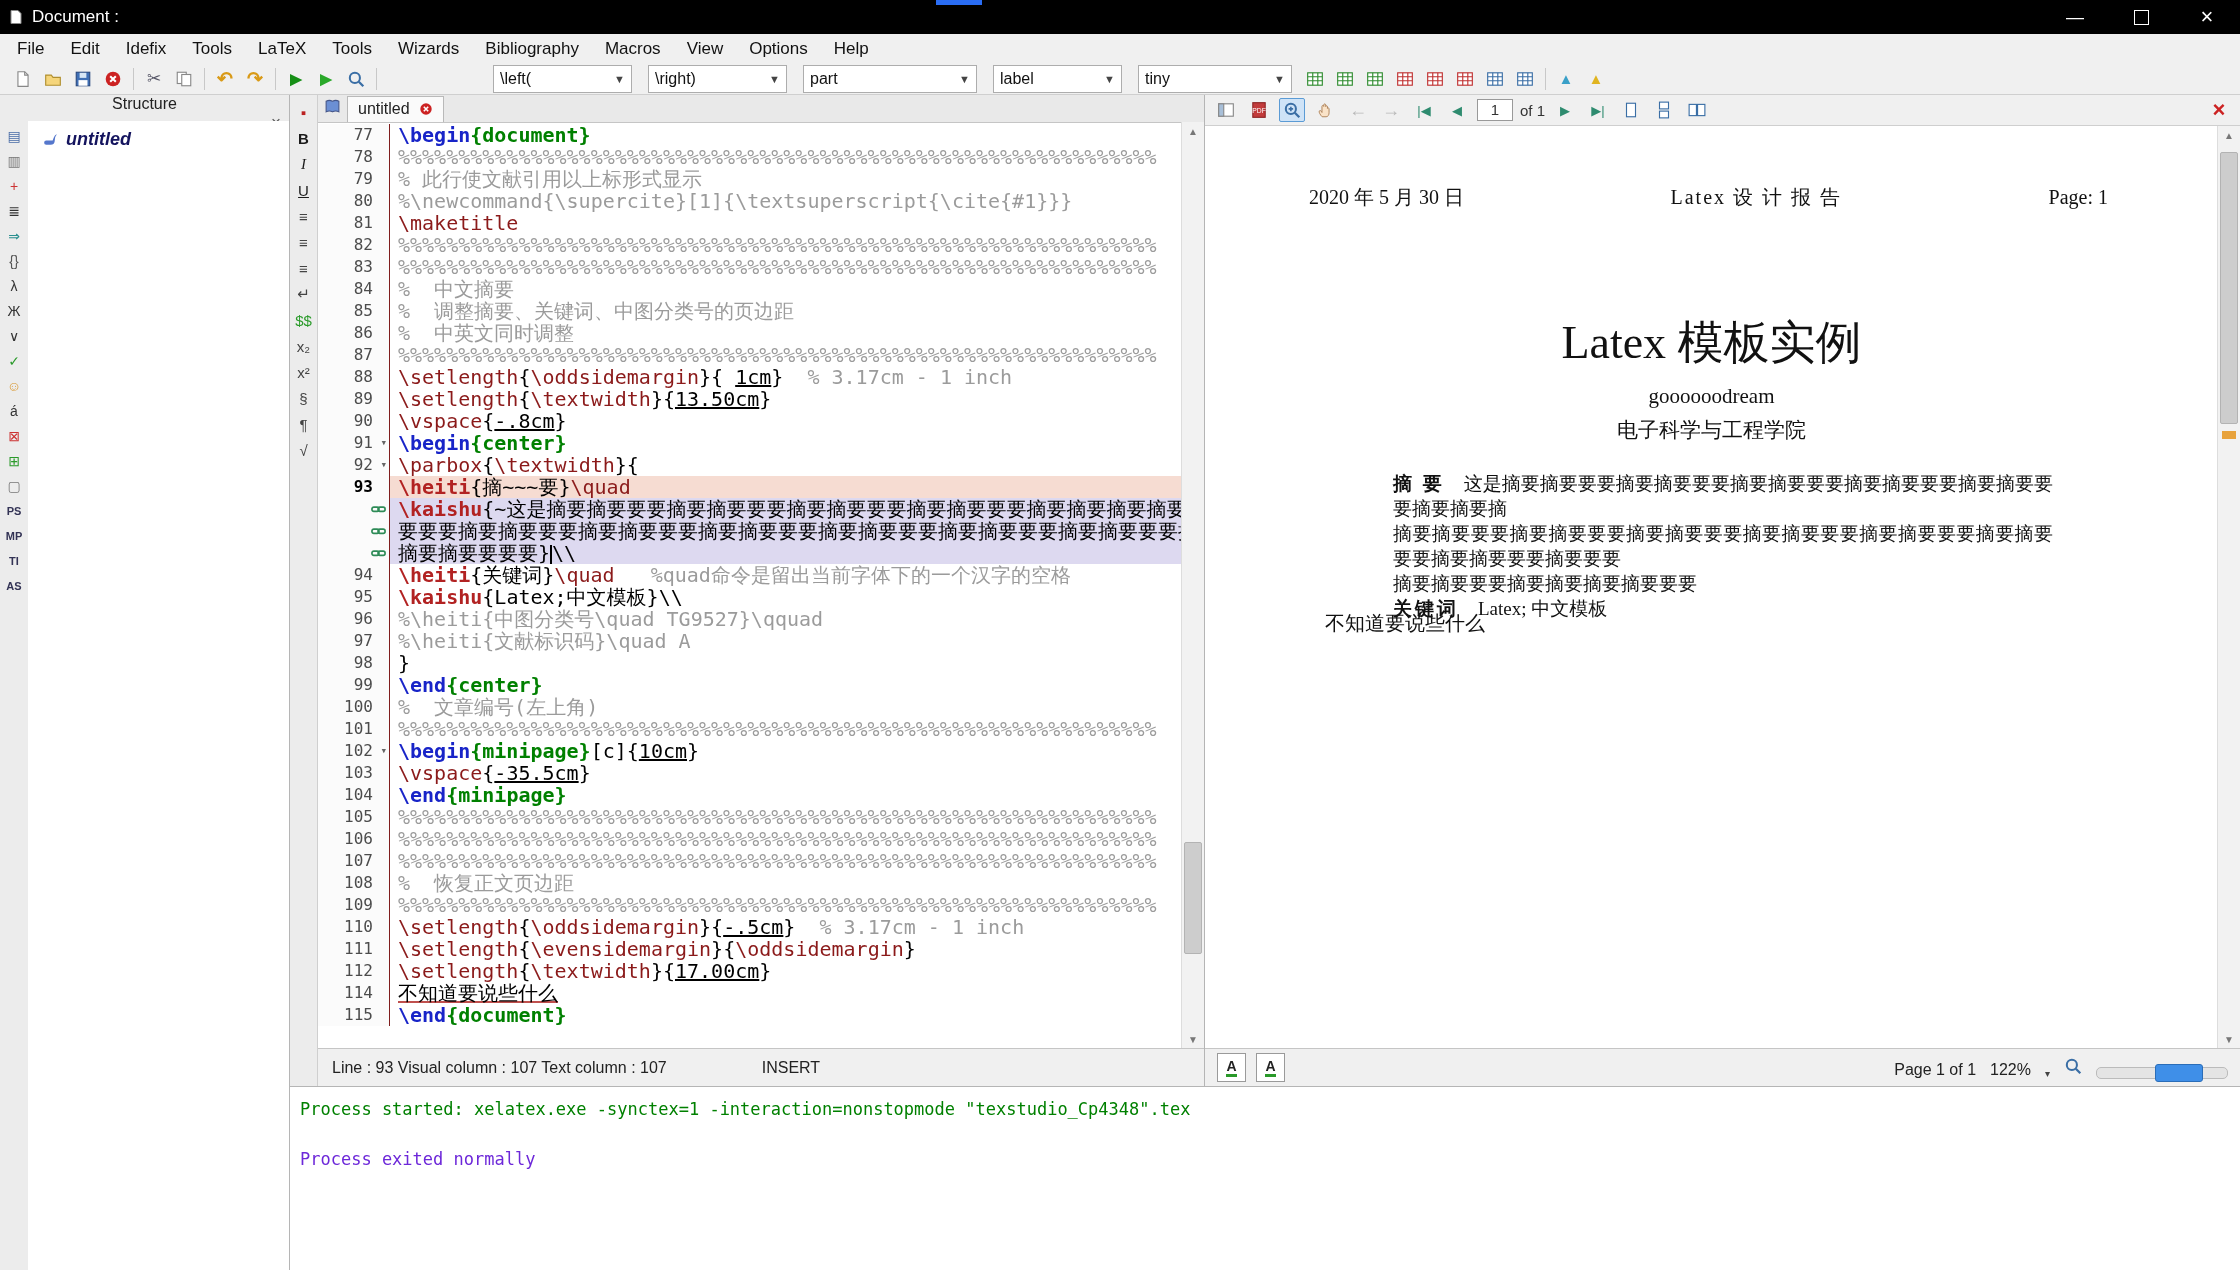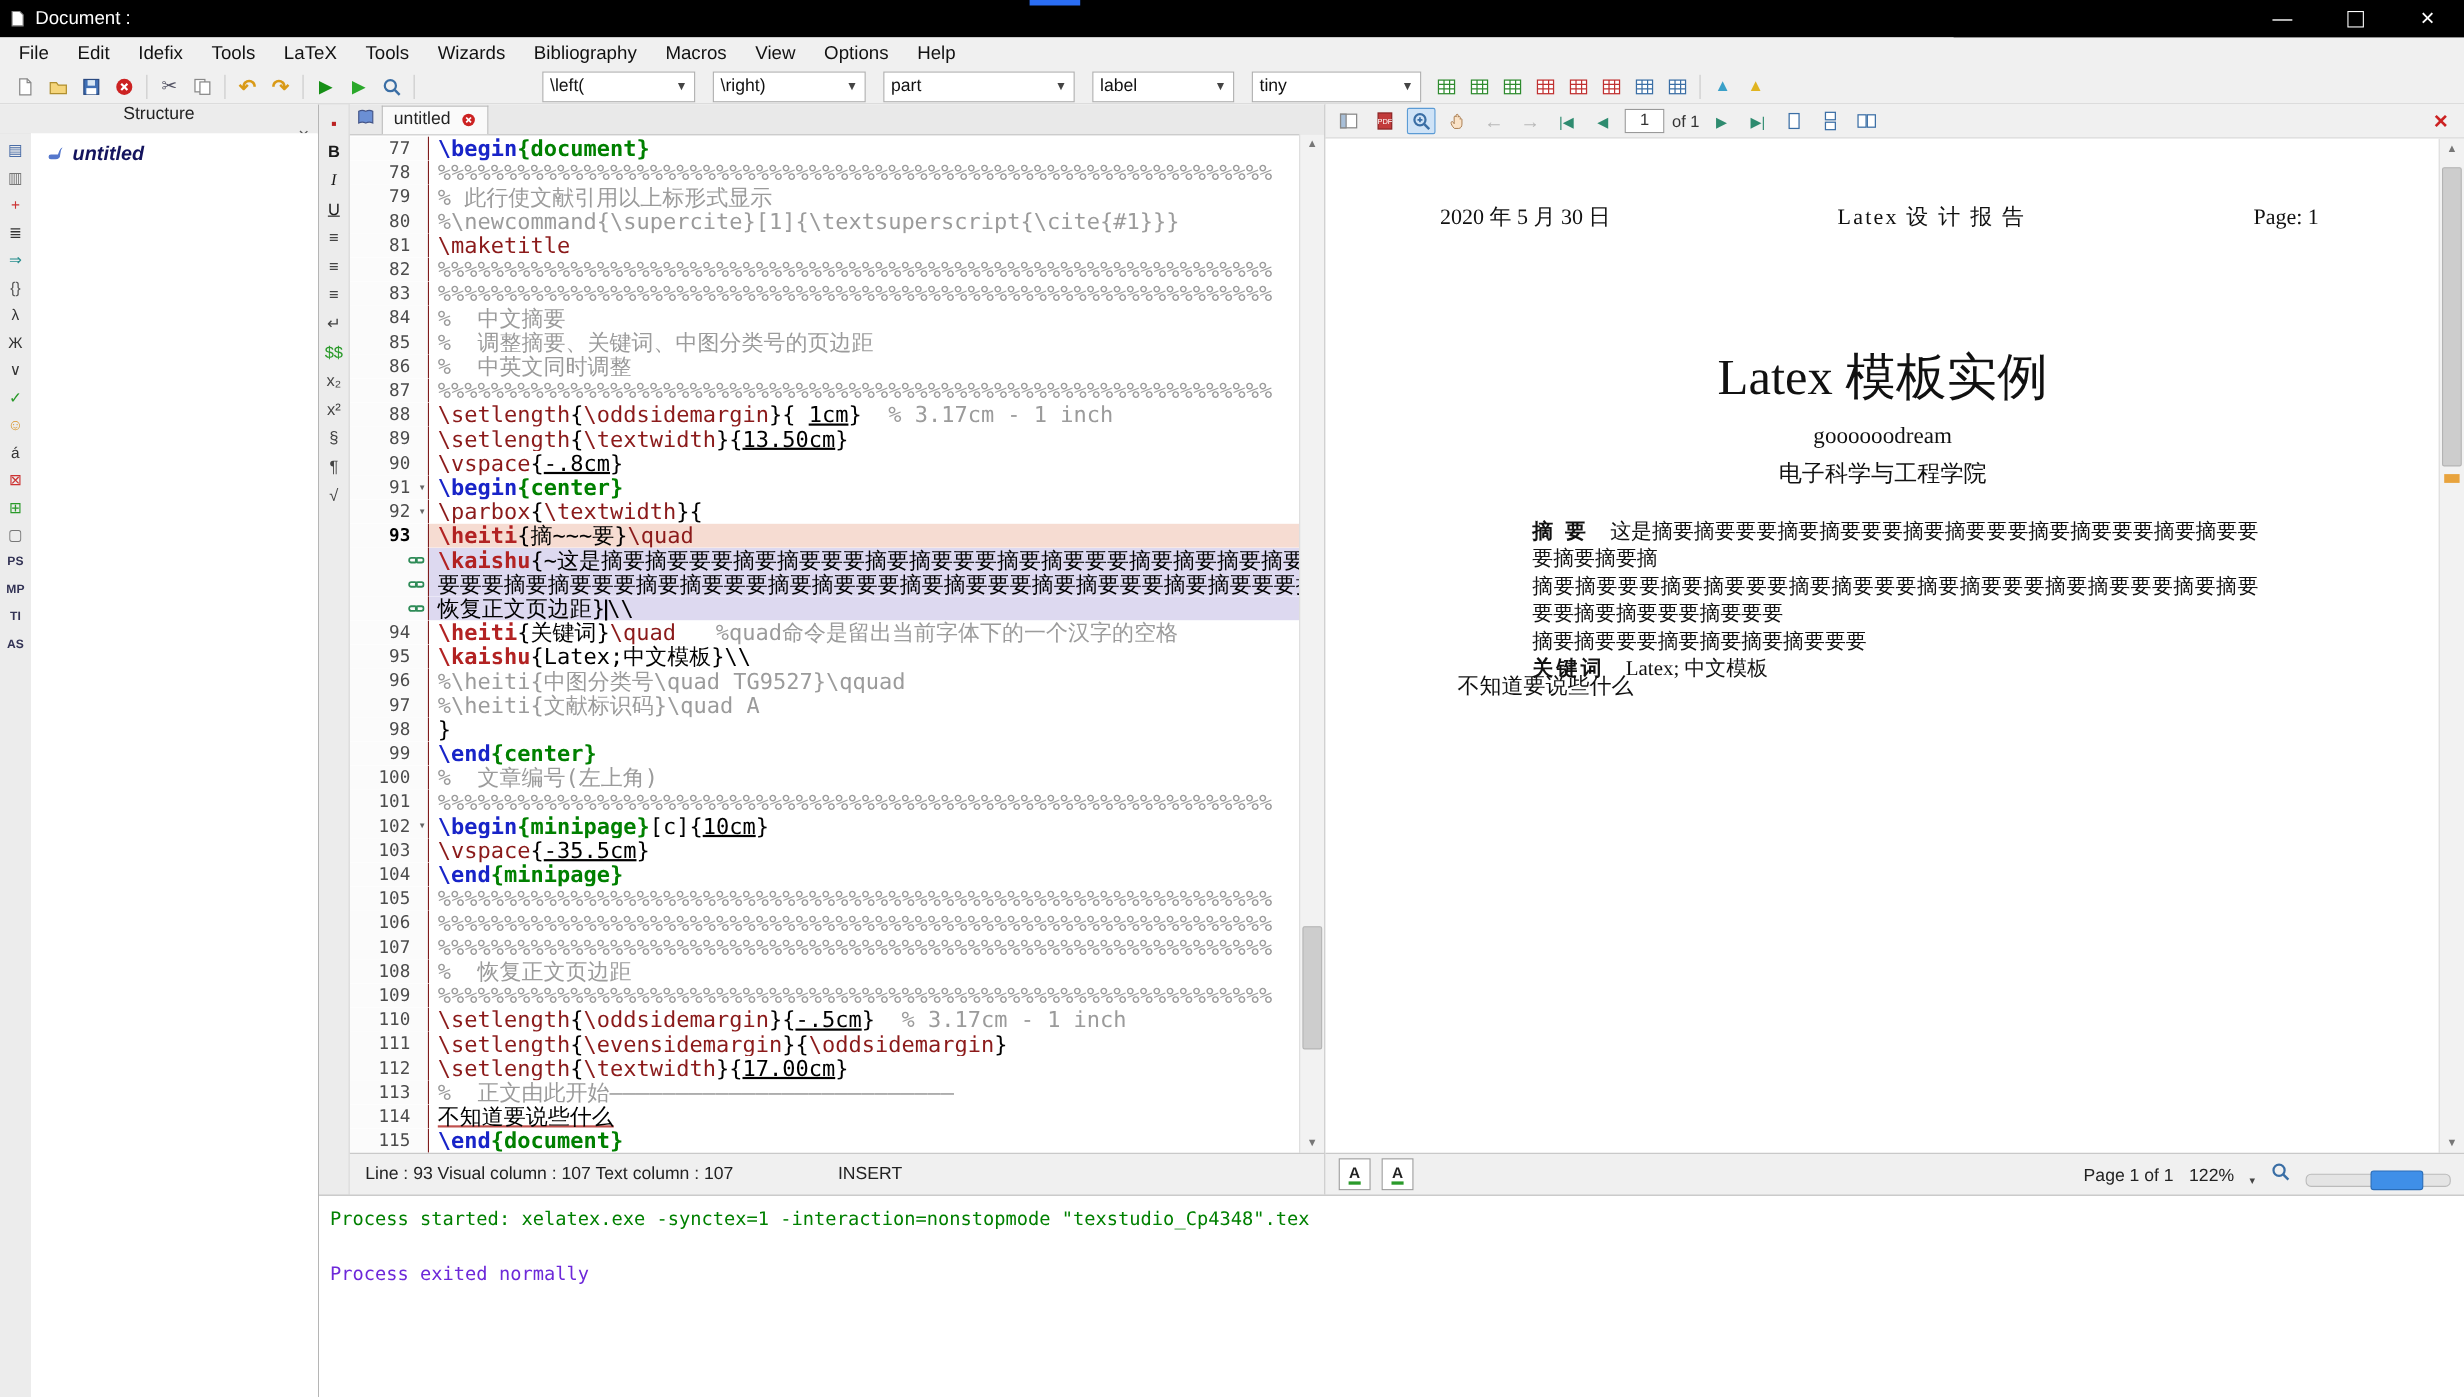--- a/index.html
+++ b/index.html
@@ -369,41 +369,40 @@
                 <g stroke="#2e8b57" stroke-width="1.8" fill="none">
                   <rect x="1" y="5.5" width="7.5" height="4.5" rx="2"></rect>
                   <rect x="7.5" y="5.5" width="7.5" height="4.5" rx="2"></rect>
                 </g>
               </svg></span></div><div class="ct bg-sel"><span class="s-t">要要要摘要摘要要要摘要摘要要要摘要摘要要要摘要摘要要要摘要摘要要要摘要摘要要要摘要摘要要要摘要摘要要</span></div></div>
         <div class="code-row"><div class="gut cur"><span class="lnk"><svg width="15" height="15" viewBox="0 0 16 16">
                 <g stroke="#2e8b57" stroke-width="1.8" fill="none">
                   <rect x="1" y="5.5" width="7.5" height="4.5" rx="2"></rect>
                   <rect x="7.5" y="5.5" width="7.5" height="4.5" rx="2"></rect>
                 </g>
-              </svg></span></div><div class="ct bg-sel"><span class="s-t">恢复正文页边距}</span><span class="cursor"></span><span class="s-t">\\</span></div></div>
+              </svg></span></div><div class="ct bg-sel"><span class="s-t">摘要摘要要要要}</span><span class="cursor"></span><span class="s-t">\\</span></div></div>
         <div class="code-row"><div class="gut">94</div><div class="ct"><span class="s-cmdb">\heiti</span><span class="s-t">{关键词}</span><span class="s-cmd">\quad</span><span class="s-t">   </span><span class="s-c">%quad命令是留出当前字体下的一个汉字的空格</span></div></div>
         <div class="code-row"><div class="gut">95</div><div class="ct"><span class="s-cmdb">\kaishu</span><span class="s-t">{Latex;中文模板}\\</span></div></div>
         <div class="code-row"><div class="gut">96</div><div class="ct"><span class="s-c">%\heiti{中图分类号\quad TG9527}\qquad</span></div></div>
         <div class="code-row"><div class="gut">97</div><div class="ct"><span class="s-c">%\heiti{文献标识码}\quad A</span></div></div>
         <div class="code-row"><div class="gut">98</div><div class="ct"><span class="s-t">}</span></div></div>
         <div class="code-row"><div class="gut">99</div><div class="ct"><span class="s-kw">\end</span><span class="s-env">{center}</span></div></div>
         <div class="code-row"><div class="gut">100</div><div class="ct"><span class="s-c">%  文章编号(左上角)</span></div></div>
         <div class="code-row"><div class="gut">101</div><div class="ct"><span class="s-c">%%%%%%%%%%%%%%%%%%%%%%%%%%%%%%%%%%%%%%%%%%%%%%%%%%%%%%%%%%%%%%%</span></div></div>
         <div class="code-row"><div class="gut">102<span class="fold">▾</span></div><div class="ct"><span class="s-kw">\begin</span><span class="s-env">{minipage}</span><span class="s-t">[c]{</span><span class="s-u">10cm</span><span class="s-t">}</span></div></div>
         <div class="code-row"><div class="gut">103</div><div class="ct"><span class="s-cmd">\vspace</span><span class="s-t">{</span><span class="s-u">-35.5cm</span><span class="s-t">}</span></div></div>
         <div class="code-row"><div class="gut">104</div><div class="ct"><span class="s-kw">\end</span><span class="s-env">{minipage}</span></div></div>
         <div class="code-row"><div class="gut">105</div><div class="ct"><span class="s-c">%%%%%%%%%%%%%%%%%%%%%%%%%%%%%%%%%%%%%%%%%%%%%%%%%%%%%%%%%%%%%%%</span></div></div>
         <div class="code-row"><div class="gut">106</div><div class="ct"><span class="s-c">%%%%%%%%%%%%%%%%%%%%%%%%%%%%%%%%%%%%%%%%%%%%%%%%%%%%%%%%%%%%%%%</span></div></div>
         <div class="code-row"><div class="gut">107</div><div class="ct"><span class="s-c">%%%%%%%%%%%%%%%%%%%%%%%%%%%%%%%%%%%%%%%%%%%%%%%%%%%%%%%%%%%%%%%</span></div></div>
         <div class="code-row"><div class="gut">108</div><div class="ct"><span class="s-c">%  恢复正文页边距</span></div></div>
         <div class="code-row"><div class="gut">109</div><div class="ct"><span class="s-c">%%%%%%%%%%%%%%%%%%%%%%%%%%%%%%%%%%%%%%%%%%%%%%%%%%%%%%%%%%%%%%%</span></div></div>
         <div class="code-row"><div class="gut">110</div><div class="ct"><span class="s-cmd">\setlength</span><span class="s-t">{</span><span class="s-cmd">\oddsidemargin</span><span class="s-t">}{</span><span class="s-u">-.5cm</span><span class="s-t">}</span><span class="s-c">  % 3.17cm - 1 inch</span></div></div>
         <div class="code-row"><div class="gut">111</div><div class="ct"><span class="s-cmd">\setlength</span><span class="s-t">{</span><span class="s-cmd">\evensidemargin</span><span class="s-t">}{</span><span class="s-cmd">\oddsidemargin</span><span class="s-t">}</span></div></div>
         <div class="code-row"><div class="gut">112</div><div class="ct"><span class="s-cmd">\setlength</span><span class="s-t">{</span><span class="s-cmd">\textwidth</span><span class="s-t">}{</span><span class="s-u">17.00cm</span><span class="s-t">}</span></div></div>
-        <div class="code-row"><div class="gut">113</div><div class="ct"><span class="s-c">%  正文由此开始——————————————————————————</span></div></div>
         <div class="code-row"><div class="gut">114</div><div class="ct"><span class="s-sp">不知道要说些什么</span></div></div>
         <div class="code-row"><div class="gut">115</div><div class="ct"><span class="s-kw">\end</span><span class="s-env">{document}</span></div></div>
       </div>
     <div class="vscroll">
       <div class="vs-btn">▲</div>
       <div class="vs-thumb" style="top:720px;height:110px;"></div>
       <div class="vs-btn bot">▼</div>
     </div>
     <div class="editor-status">
       <span>Line : 93 Visual column : 107 Text column : 107</span>

